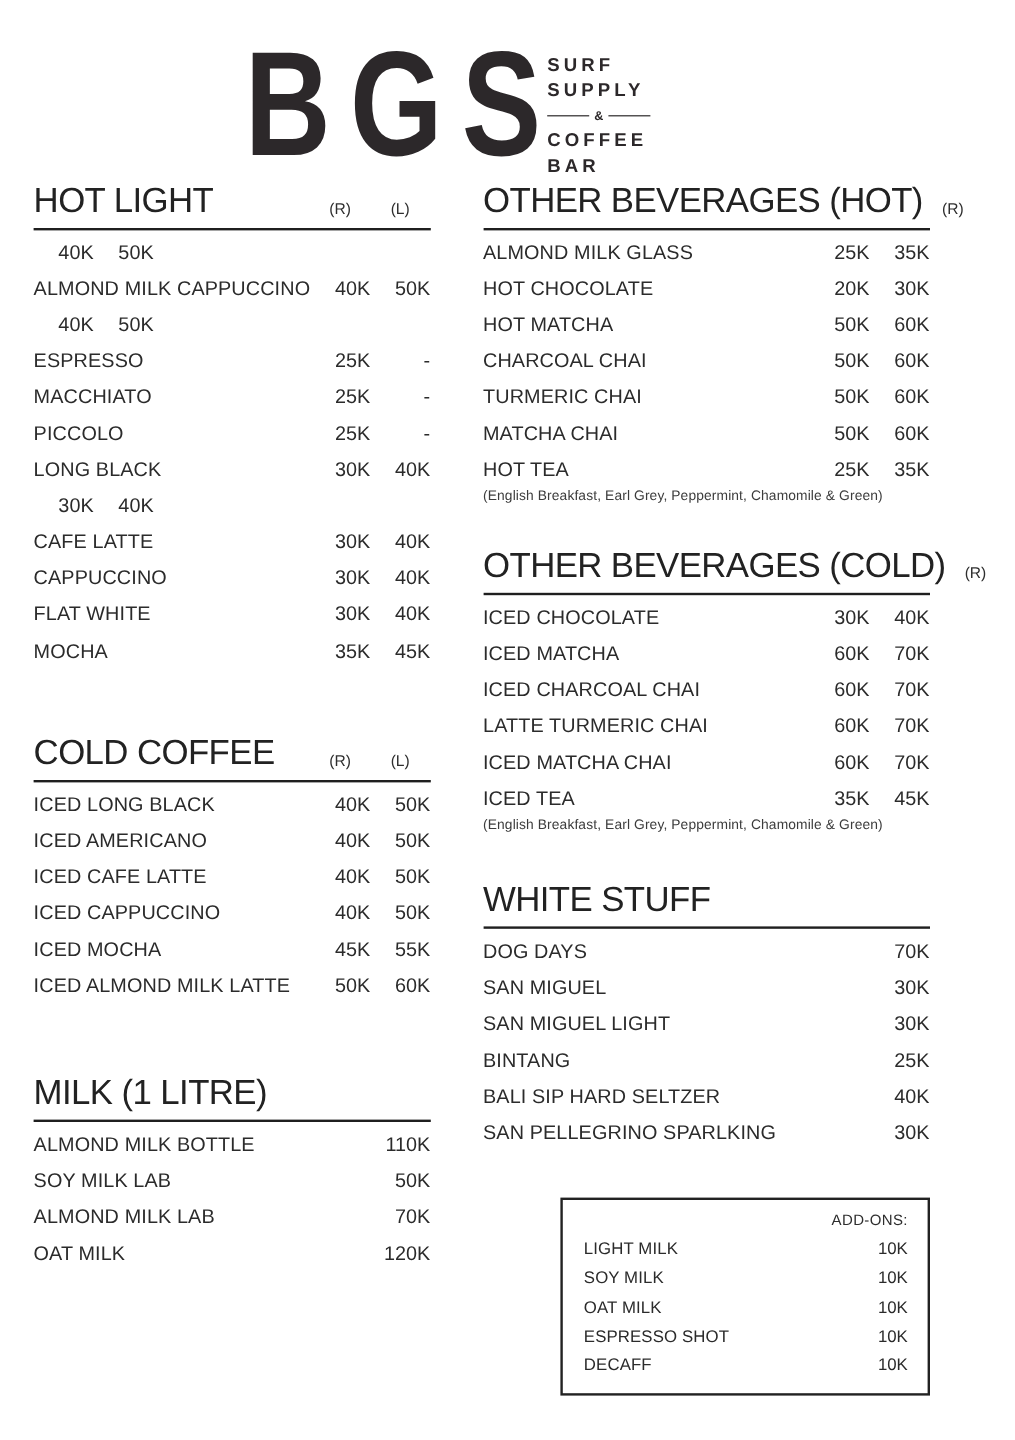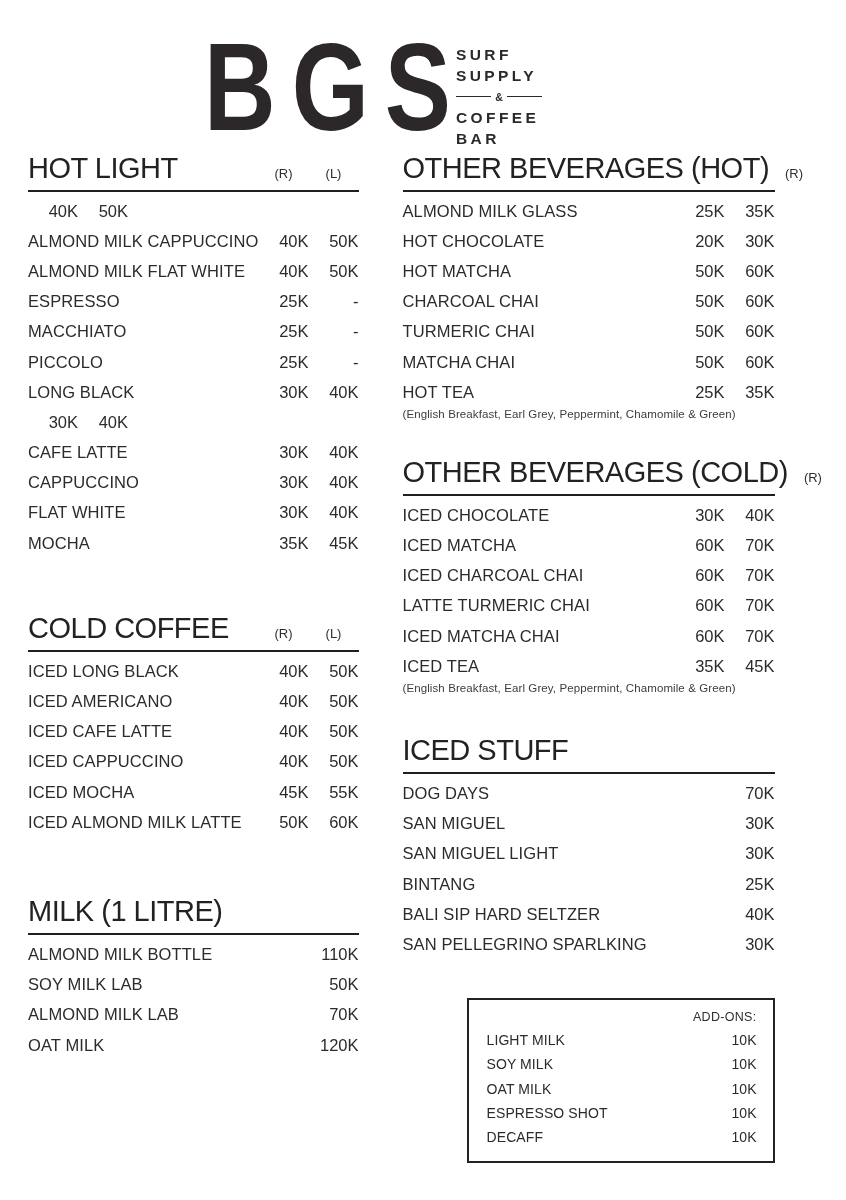--- a/index.html
+++ b/index.html
@@ -101,21 +101,20 @@
     <span class="price-l">50K</span>
   </div>
 
   <div class="menu-row">
     <span class="item-name">ALMOND MILK CAPPUCCINO</span>
     <span class="price-r">40K</span>
     <span class="price-l">50K</span>
   </div>
 
   <div class="menu-row">
-    <span class="item-name">ALMOND MILK FLAT WHITE</span>
     <span class="price-r">40K</span>
     <span class="price-l">50K</span>
   </div>
 
   <div class="menu-row">
     <span class="item-name">ESPRESSO</span>
     <span class="price-r">25K</span>
     <span class="price-l">-</span>
   </div>
 
@@ -347,21 +346,21 @@
     <span class="item-name">ICED TEA</span>
     <span class="price-r">35K</span>
     <span class="price-l">45K</span>
   </div>
 </div>
         <p class="section-note">(English Breakfast, Earl Grey, Peppermint, Chamomile &amp; Green)</p>
       </section>
 
       <section class="menu-section mt-hard">
         <div class="section-head">
-          <h2 class="section-title">ICED STUFF</h2>
+          <h2 class="section-title">WHITE STUFF</h2>
         </div>
         <div class="rows">
   <div class="menu-row">
     <span class="item-name">DOG DAYS</span>
     <span class="price-r"></span>
     <span class="price-l">70K</span>
   </div>
 
   <div class="menu-row">
     <span class="item-name">SAN MIGUEL</span>

